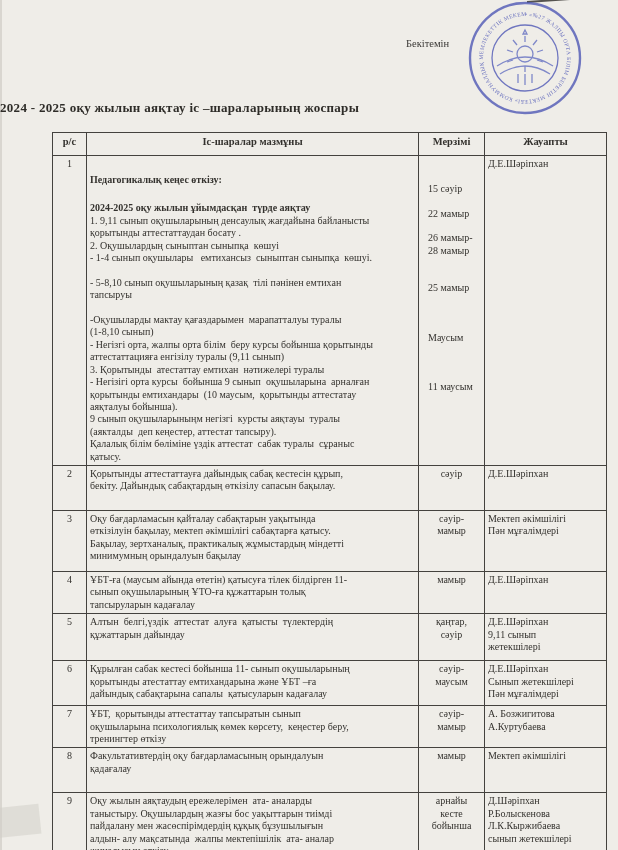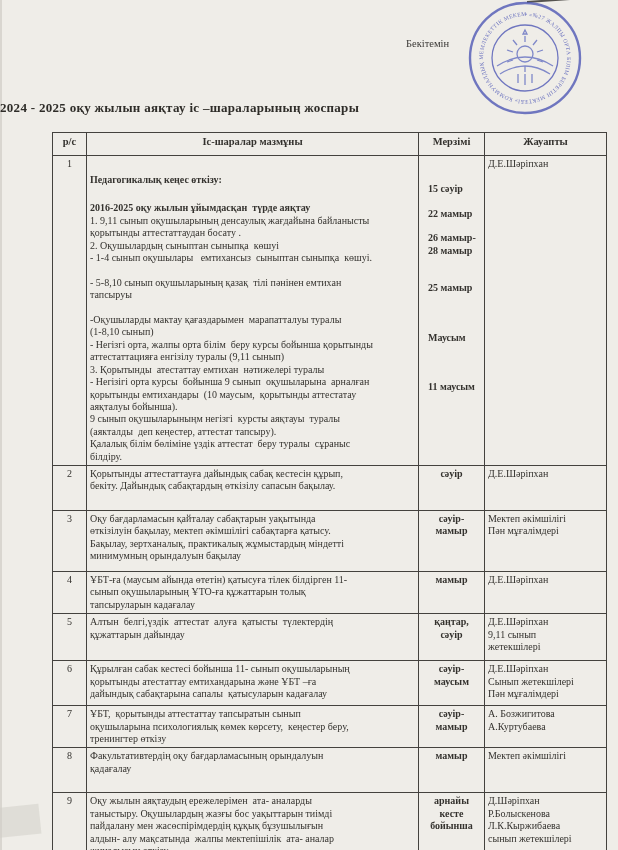--- a/index.html
+++ b/index.html
@@ -25,21 +25,21 @@
   
   .doc-table{
     position:absolute;left:52px;top:132px;width:554px;
     border-collapse:collapse;table-layout:fixed;
     font-size:10px;line-height:12.4px;color:#34322e;
   }
   .doc-table td,.doc-table th{border:1.5px solid #44423e;vertical-align:top;padding:2px 3px;}
   .doc-table th{font-size:10.5px;font-weight:bold;text-align:center;padding:3px 2px;height:16px;}
   .c-num{text-align:center;}
   .c-content{padding-left:5px;}
-  .c-term{text-align:center;font-weight:bold;}
+  .c-term{text-align:center;}
   .c-term.left{text-align:left;padding-left:9px;}
   .c-resp{padding-left:5px;}
   .line{white-space:pre-wrap;}
   .line.b{font-weight:bold;margin-top:16px;}
   tr.r2 td{height:40px;}
   tr.r3 td{height:56px;}
   tr.r4 td{height:34px;}
   tr.r5 td{height:42px;}
   tr.r6 td{height:40px;}
   tr.r7 td{height:36px;}
@@ -93,41 +93,41 @@
         <th>Іс-шаралар мазмұны</th>
         <th>Мерзімі</th>
         <th>Жауапты</th>
       </tr>
     </thead>
     <tbody id="plan-body">
         <tr class="r1">
       <td class="c-num">1</td>
       <td class="c-content">
             <div class="line b">Педагогикалық кеңес өткізу:</div>
-            <div class="line b">2016-2025 оқу жылын ұйымдасқан  түрде аяқтау</div>
+            <div class="line b">2024-2025 оқу жылын ұйымдасқан  түрде аяқтау</div>
             <div class="line">1. 9,11 сынып оқушыларының денсаулық жағдайына байланысты</div>
             <div class="line">қорытынды аттестаттаудан босату .</div>
             <div class="line">2. Оқушылардың сыныптан сыныпқа  көшуі</div>
             <div class="line">- 1-4 сынып оқушылары   емтихансыз  сыныптан сыныпқа  көшуі.</div>
             <div class="line">&nbsp;</div>
             <div class="line">- 5-8,10 сынып оқушыларының қазақ  тілі пәнінен емтихан</div>
             <div class="line">тапсыруы</div>
             <div class="line">&nbsp;</div>
             <div class="line">-Оқушыларды мактау қағаздарымен  марапатталуы туралы</div>
             <div class="line">(1-8,10 сынып)</div>
             <div class="line">- Негізгі орта, жалпы орта білім  беру курсы бойынша қорытынды</div>
             <div class="line">аттестаттацияға енгізілу туралы (9,11 сынып)</div>
             <div class="line">3. Қорытынды  атестаттау емтихан  нәтижелері туралы</div>
             <div class="line">- Негізігі орта курсы  бойынша 9 сынып  оқушыларына  арналған</div>
             <div class="line">қорытынды емтихандары  (10 маусым,  қорытынды аттестатау</div>
             <div class="line">аяқталуы бойынша).</div>
             <div class="line">9 сынып оқушыларыныңм негізгі  курсты аяқтауы  туралы</div>
             <div class="line">(аякталды  деп кеңестер, аттестат тапсыру).</div>
-            <div class="line">Қалалық білім бөліміне үздік аттестат  беру туралы  сұраныс</div>
-            <div class="line">білдіру.</div>
+            <div class="line">Қалалық білім бөліміне үздік аттестат  сабак туралы  сұраныс</div>
+            <div class="line">қатысу.</div>
           </td>
       <td class="c-term left">
             <div class="line">&nbsp;</div>
             <div class="line">&nbsp;</div>
             <div class="line">15 сәуір</div>
             <div class="line">&nbsp;</div>
             <div class="line">22 мамыр</div>
             <div class="line">&nbsp;</div>
             <div class="line">26 мамыр-</div>
             <div class="line">28 мамыр</div>

